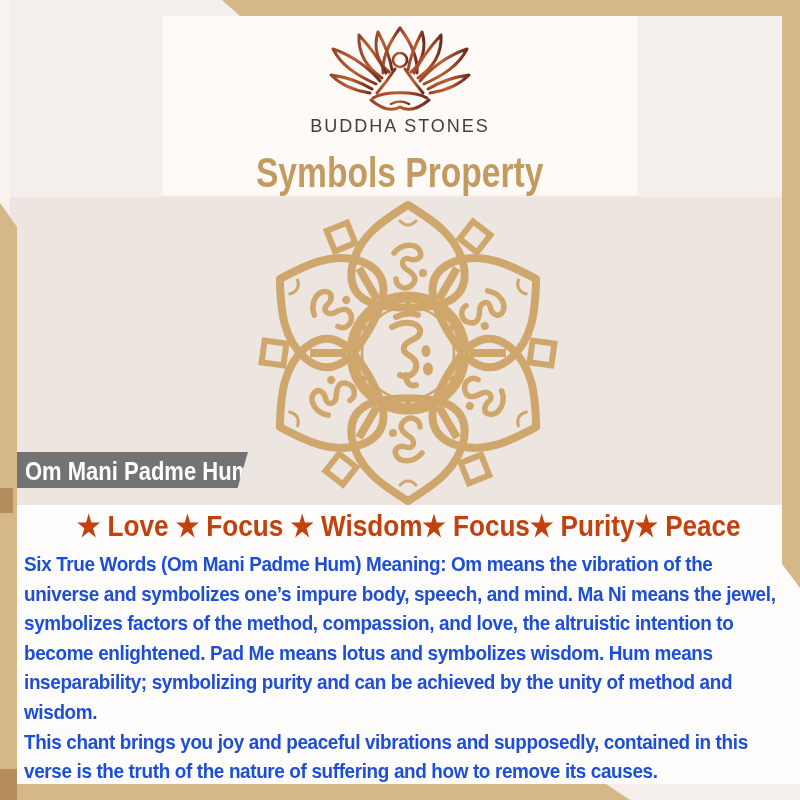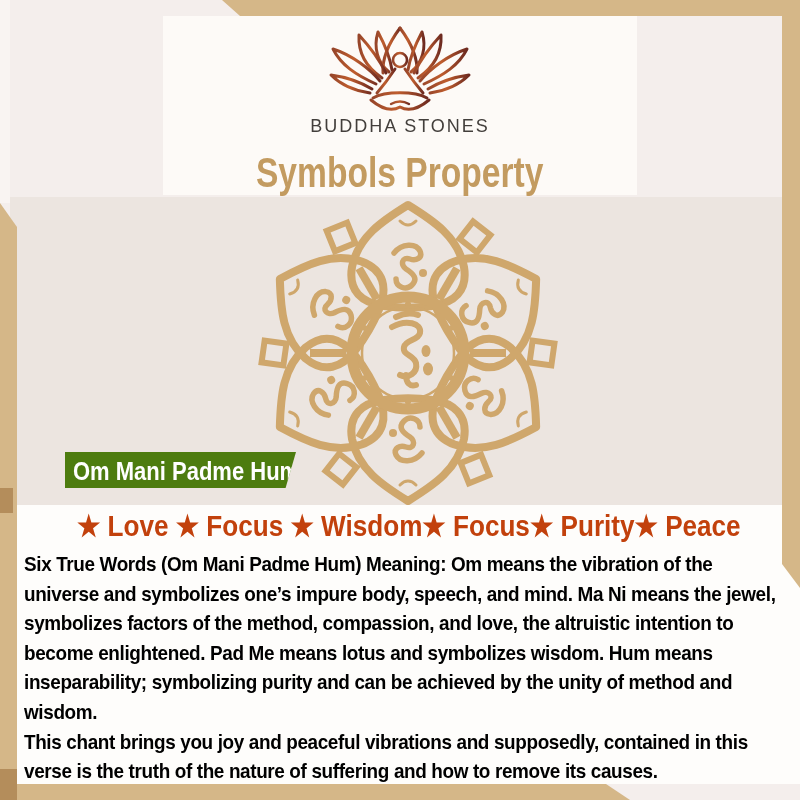--- a/index.html
+++ b/index.html
@@ -29,33 +29,33 @@
   
   .logo-box{left:325px;top:20px;width:150px;height:95px;}
   .brand-name{left:163px;top:116px;width:474px;text-align:center;
     font-family:Liberation Sans, sans-serif;font-size:18px;letter-spacing:2px;
     color:#423e3b;}
   
   .heading{left:163px;top:143px;width:474px;text-align:center;color:#c39b60;
     font-size:42px;font-weight:bold;white-space:nowrap;margin-top:6px;}
   .heading>span{display:inline-block;transform:scaleX(0.8);transform-origin:50% 50%;}
   
-  .ribbon{left:17px;top:452px;width:231px;height:36px;background:#4d7c0f;
-    clip-path:polygon(0 0,231px 0,220px 38px,0 38px);margin-left:48px;}
+  .ribbon{left:17px;top:452px;width:231px;height:36px;background:#737373;
+    clip-path:polygon(0 0,231px 0,220px 38px,0 38px);}
   .ribbon-label{position:absolute;left:8px;top:0;height:38px;line-height:38px;
     color:#ffffff;font-size:25px;font-weight:bold;white-space:nowrap;
     transform:scaleX(0.88);transform-origin:0 50%;}
   
   .mandala-box{left:253px;top:198px;width:310px;height:310px;}
   
   .qualities{left:17px;top:509px;width:783px;text-align:center;color:#c2410c;
     font-size:29px;font-weight:bold;white-space:nowrap;}
   .qualities>span{display:inline-block;transform:scaleX(0.9);transform-origin:50% 50%;}
   
-  .body-text{left:24px;top:549px;width:772px;color:#000000;
+  .body-text{left:24px;top:549px;width:772px;color:#1d4ed8;
     font-size:21px;font-weight:bold;}
   .body-text .line{white-space:nowrap;letter-spacing:-0.4px;line-height:29.6px;
     transform:scaleX(0.9);transform-origin:0 50%;}
 </style>
 </head>
 <body>
 
 <div class="canvas">
 
   <div class="abs edge-light-left"></div>

